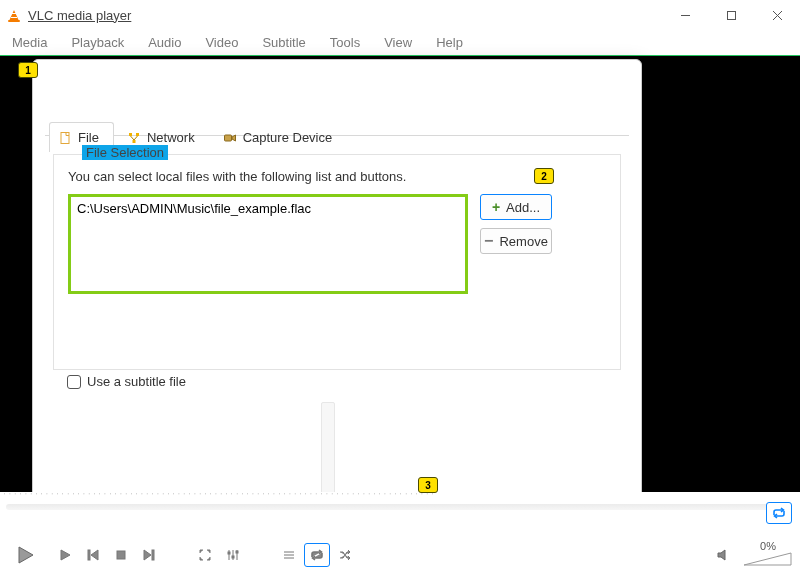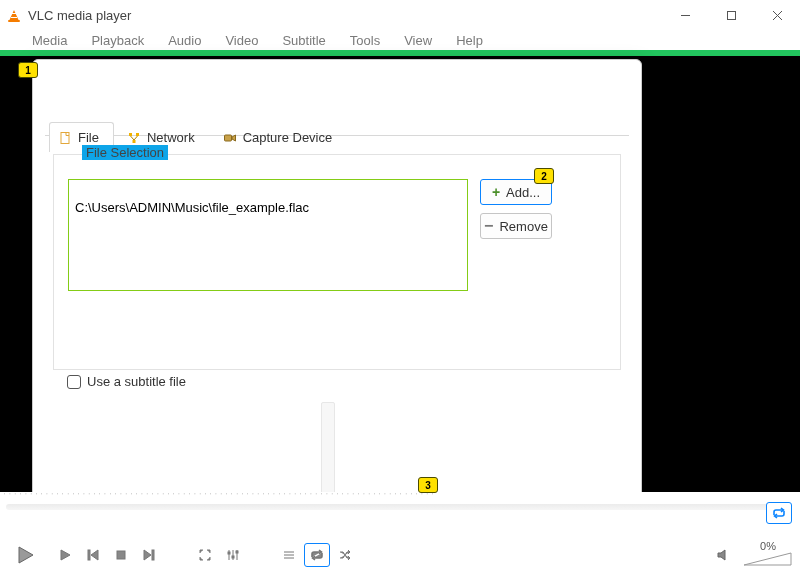--- a/index.html
+++ b/index.html
@@ -7,27 +7,27 @@
   .window { position:relative; width:800px; height:578px; background:#fff; }
 
   
   .titlebar { position:absolute; left:0; top:0; right:0; height:30px; background:#fff; display:flex; align-items:center; padding-left:6px; }
   .cone { display:inline-block; position:relative; width:16px; height:16px; }
   .cone-body { position:absolute; left:50%; bottom:2px; width:0; height:0; border-left:5px solid transparent; border-right:5px solid transparent; border-bottom:11px solid #f57c00; transform:translateX(-50%); }
   .cone-stripe { position:absolute; left:50%; transform:translateX(-50%); background:#fff; }
   .cone-s1 { bottom:9px; width:4px; height:1.5px; }
   .cone-s2 { bottom:5px; width:6px; height:1.5px; }
   .cone-base { position:absolute; left:2px; right:2px; bottom:1px; height:2px; background:#f57c00; border-radius:1px; }
-  .title-text { margin-left:6px; color:#444; }
+  .title-text { margin-left:6px; color:#444;text-decoration:underline; }
   .winbtns { position:absolute; right:0; top:0; height:30px; display:flex; }
   .winbtn { width:46px; height:30px; display:flex; align-items:center; justify-content:center; color:#666; }
   .winbtn svg { width:11px; height:11px; stroke:#555; stroke-width:1; fill:none; }
 
   
-  .menubar { position:absolute; left:0; top:30px; right:0; height:26px; background:#fff; display:flex; align-items:center; padding:0 20px; gap:0; border-bottom:6px solid #22c55e; }
+  .menubar { position:absolute; left:0; top:30px; right:0; height:26px; background:#fff; display:flex; align-items:center; padding:0 0; gap:0; border-bottom:1px solid #22c55e; }
   .menuitem { padding:4px 12px; color:#7a7a7a; }
 
   
   .video-area { position:absolute; left:0; top:56px; right:0; height:436px; background:#000; }
 
   
   .dialog { position:absolute; left:32px; top:59px; width:610px; height:480px; background:#fff; border:1px solid #ccc; border-radius:6px; box-shadow:0 6px 20px rgba(0,0,0,0.25); }
   .dlg-titlebar { height:34px; display:flex; align-items:center; padding:0 10px; border-bottom:1px solid #eee; }
   .dlg-title-cone { margin-right:6px; }
   .dlg-title-text { color:#333; font-size:13px; }
@@ -44,21 +44,21 @@
   .tab.active { border-color:#d8d8d8; background:#fff; }
   .tab-icon { width:14px; height:14px; display:inline-flex; align-items:center; justify-content:center; }
   .tab-icon svg { width:14px; height:14px; }
 
   
   .group { position:absolute; left:20px; right:20px; border:1px solid #e2e2e2; padding:14px 14px 14px 14px; }
   .group-legend { position:absolute; top:-10px; left:28px; background:#0ea5e9; padding:0 4px; color:#444; }
   .fs-group { top:94px; height:216px; }
   .fs-help { color:#333; }
   .fs-body { display:flex; margin-top:10px; gap:12px; }
-  .file-list { flex:0 0 400px; height:112px; border:1px solid #84cc16; background:#fff; padding:20px 6px; overflow:auto; }
+  .file-list { flex:0 0 400px; height:100px; border:3px solid #84cc16; background:#fff; padding:4px 6px; overflow:auto; }
   .file-item { color:#000; white-space:nowrap; }
   .fs-btncol { display:flex; flex-direction:column; gap:8px; width:72px; }
   .btn { height:26px; border:1px solid #c5c5c5; border-radius:3px; background:#fdfdfd; display:flex; align-items:center; justify-content:center; gap:6px; color:#333; font-size:13px; }
   .btn.primary-outline { border-color:#0a84ff; }
   .glyph { font-weight:700; font-size:14px; color:#4b8f2a; line-height:1; }
   .glyph.minus { color:#777; font-size:16px; }
 
   
   .sub-row { position:absolute; left:34px; top:314px; display:flex; align-items:center; gap:6px; }
   .chk { width:14px; height:14px; border:1.5px solid #555; border-radius:3px; background:#fff; display:inline-block; }
@@ -174,20 +174,21 @@
               <rect x="1.5" y="4" width="7" height="6" rx="1" fill="#c9a24a" stroke="#8a6a1e"></rect>
               <polygon points="9,6 12.5,4 12.5,10 9,8" fill="#c9a24a" stroke="#8a6a1e"></polygon>
             </svg>
           </span>
         <span>Capture Device</span>
       </div>
     </div>
 
     <div class="group fs-group">
       <div class="group-legend">File Selection</div>
+      <div class="fs-help">You can select local files with the following list and buttons.</div>
       <div class="fs-body">
         <div class="file-list">
           <div class="file-item">C:\Users\ADMIN\Music\file_example.flac</div>
         </div>
         <div class="fs-btncol">
           <div class="btn primary-outline">
             <span class="glyph">+</span>
             <span>Add...</span>
           </div>
           <div class="btn">

